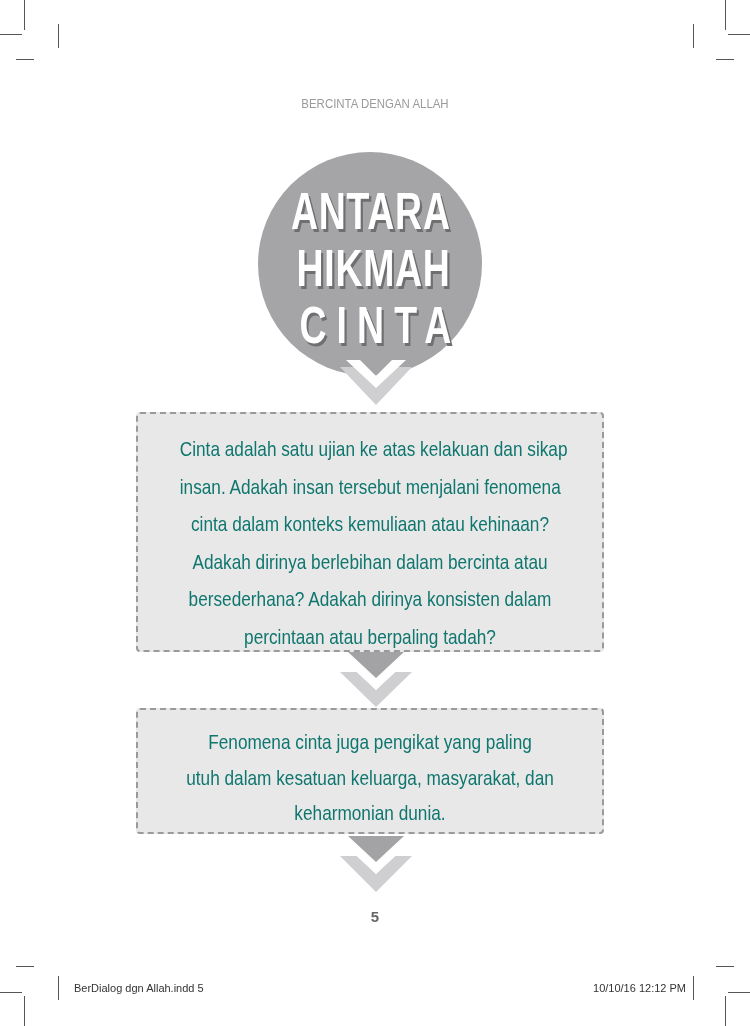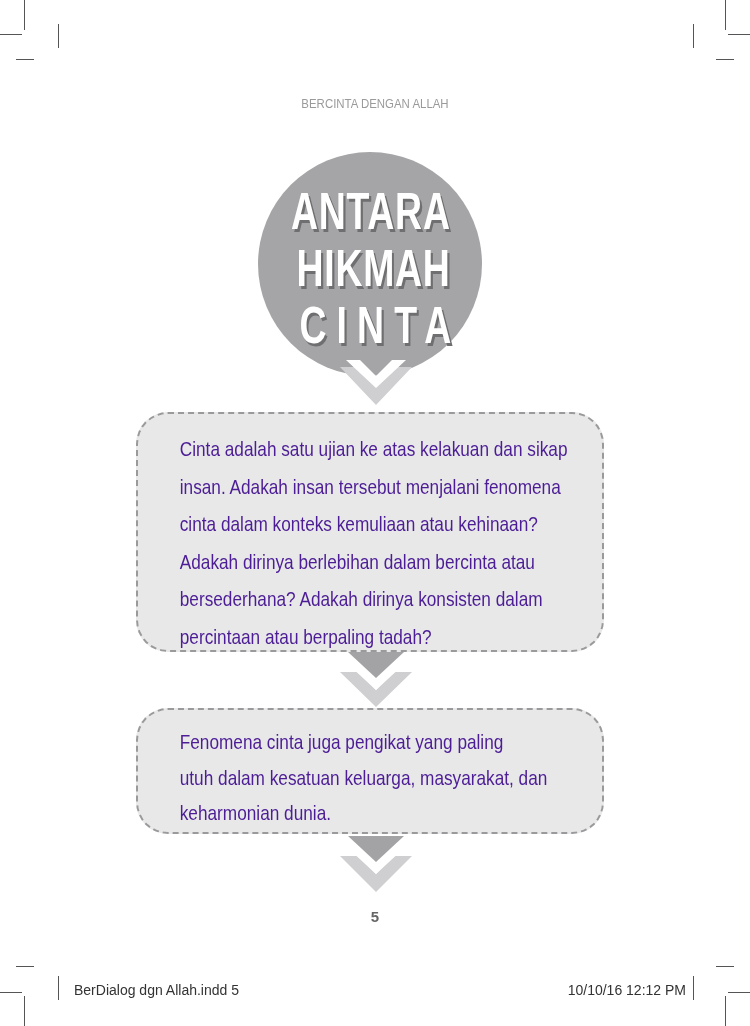--- a/index.html
+++ b/index.html
@@ -11,31 +11,31 @@
         letter-spacing: 0px; transform: scaleX(0.88); transform-origin: center; }
   .circle { position: absolute; left: 258px; top: 152px; width: 224px; height: 224px;
         border-radius: 50%; background: #a5a5a7; }
   .title { position: absolute; left: 258px; top: 183px; width: 224px; text-align: right;
         font-family: "Liberation Sans", sans-serif; font-weight: bold; color: #ffffff;
         text-shadow: 3px 3px 0 #6f6f71; }
   .title .ln { display: block; font-size: 52px; line-height: 57px; transform: scaleX(0.72);
         transform-origin: center; letter-spacing: 1px; }
   .title .ln3 { letter-spacing: 14px; padding-left: 14px; }
   .box { position: absolute; left: 136px; width: 468px; background: #e8e8e9;
-        border: 2px dashed #9a9a9c; border-radius: 32px; box-sizing: border-box;
-        color: #4c1d95;
+        border: 2px dashed #9a9a9c; border-radius: 4px; box-sizing: border-box;
+        text-align: center; color: #0f766e;
         font-family: "Liberation Sans", sans-serif; font-size: 21px; }
   .box .txt { display: block; transform: scaleX(0.82); transform-origin: center; }
   .box1 { top: 412px; height: 240px; padding-top: 16px; line-height: 37.5px; }
   .box2 { top: 708px; height: 126px; padding-top: 14px; line-height: 35.5px; }
   .box .txt span { display: block; white-space: nowrap; }
   .chev { position: absolute; }
   .page-num { position: absolute; top: 908px; left: 0; width: 750px; text-align: center;
         font-size: 15px; font-weight: bold; color: #666; }
-  .slug { position: absolute; top: 982px; font-size: 14px; color: #333;
+  .slug { position: absolute; top: 982px; font-size: 11px; color: #333;
         font-family: "Liberation Sans", sans-serif; }
 </style>
 </head>
 <body>
 
 <div class="crop" style="left:24px;top:0;width:1px;height:30px;"></div>
 <div class="crop" style="left:0;top:34px;width:22px;height:1px;"></div>
 <div class="crop" style="left:58px;top:24px;width:1px;height:24px;"></div>
 <div class="crop" style="left:16px;top:59px;width:18px;height:1px;"></div>
 <div class="crop" style="left:725px;top:0;width:1px;height:30px;"></div>

